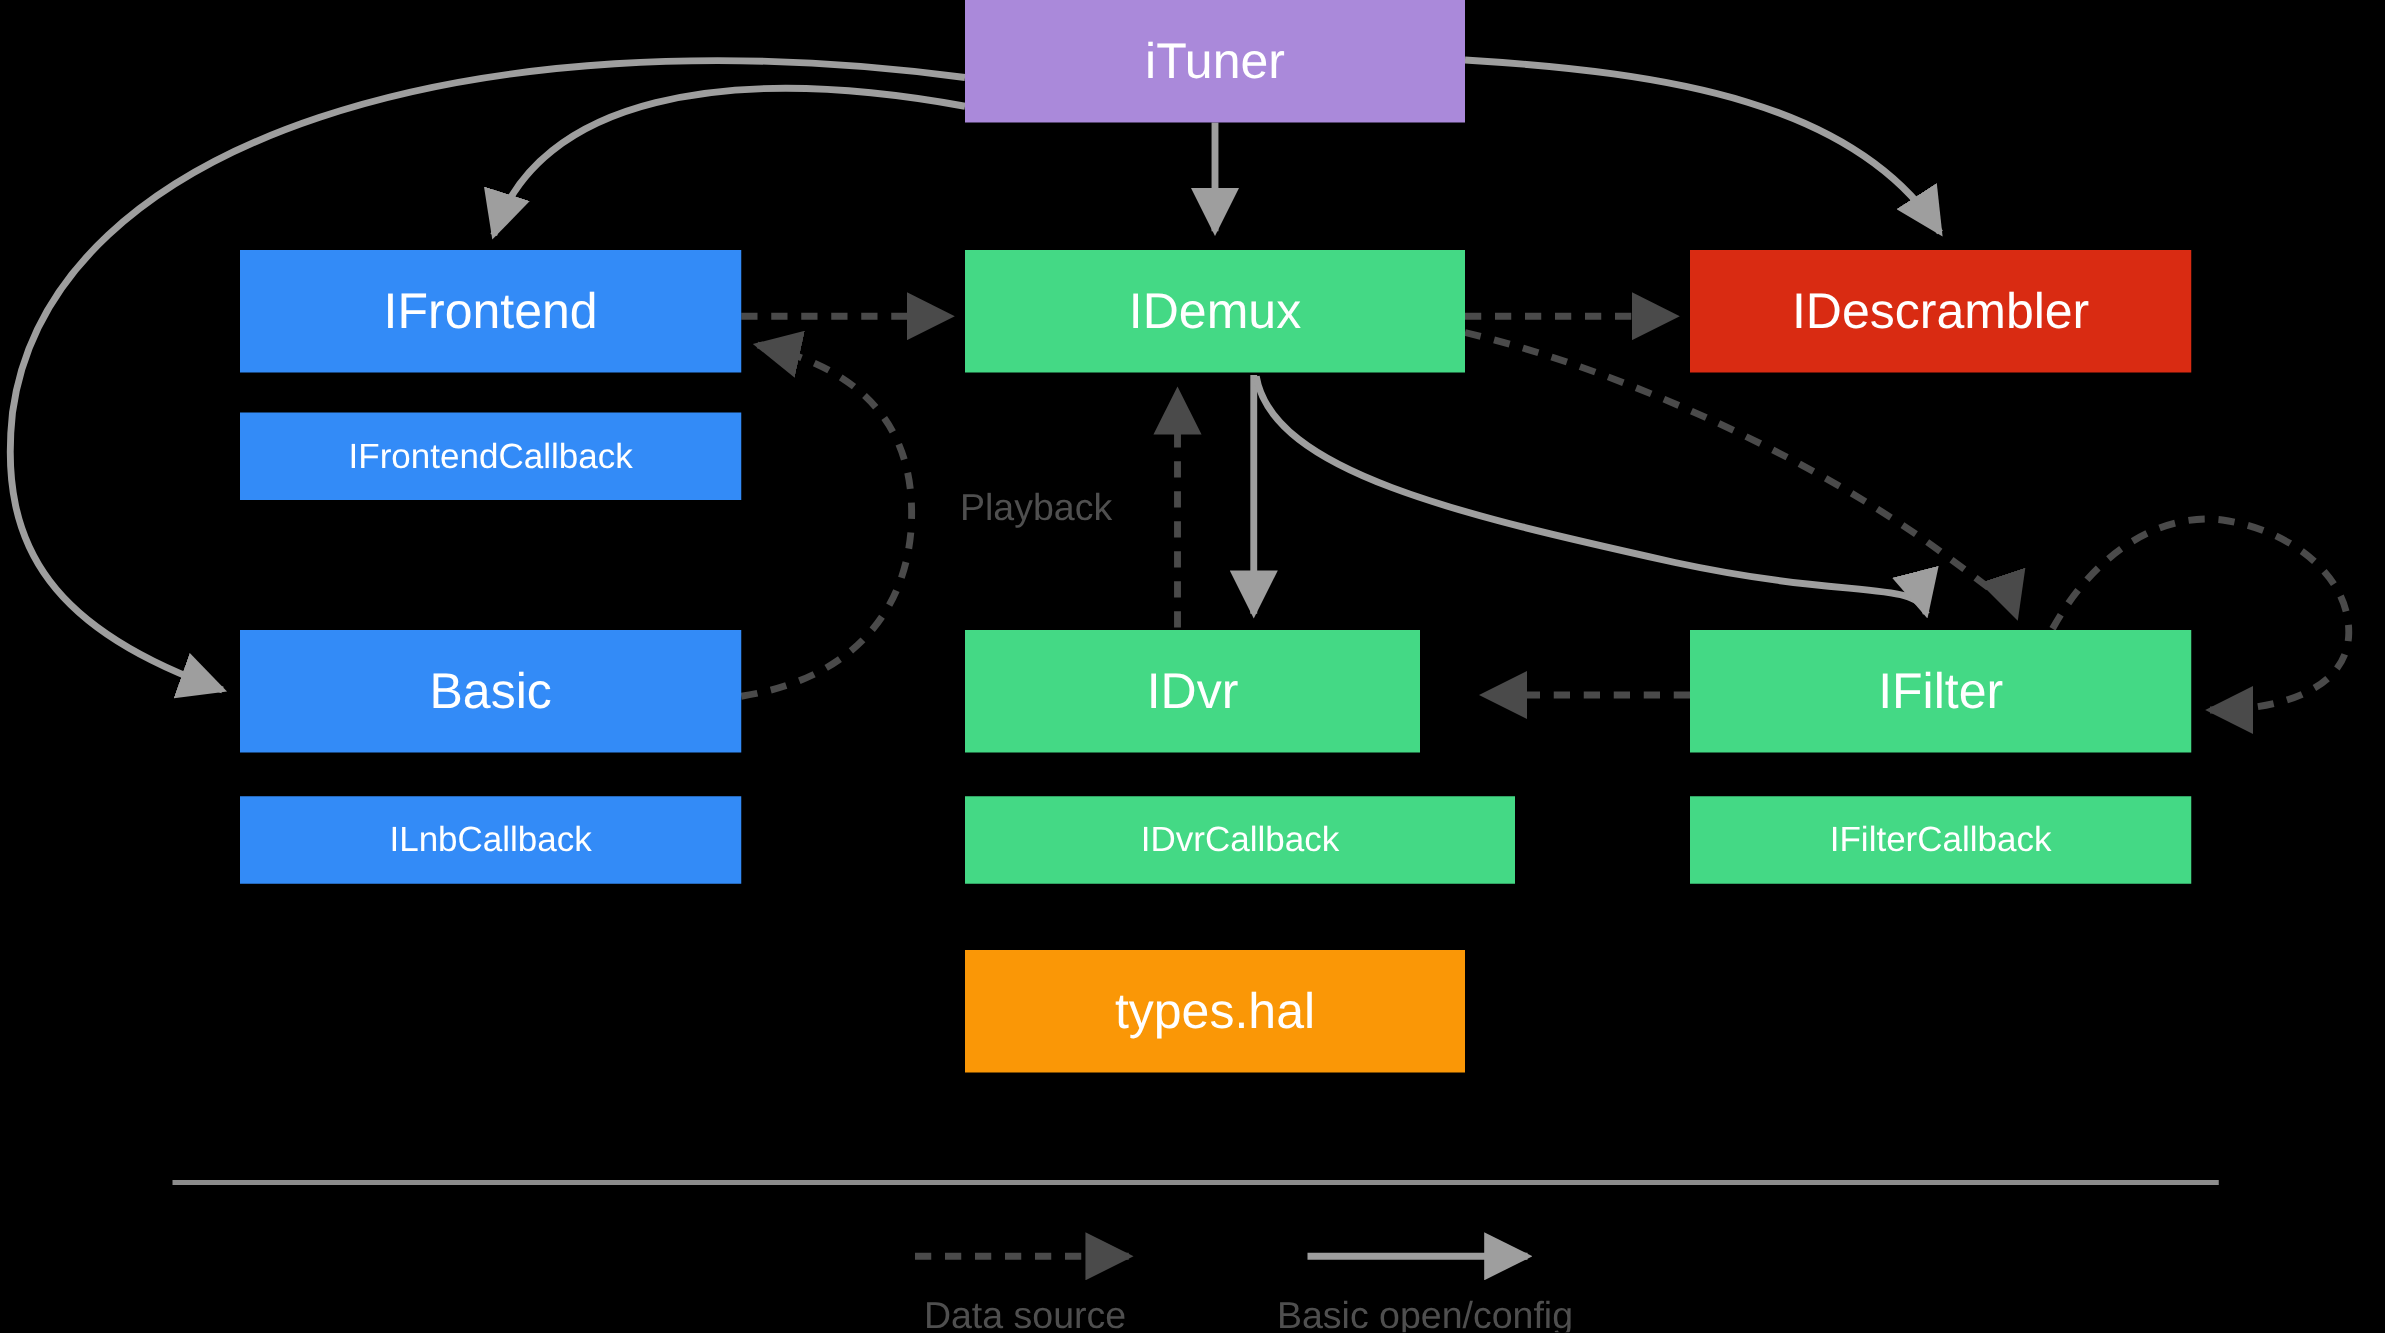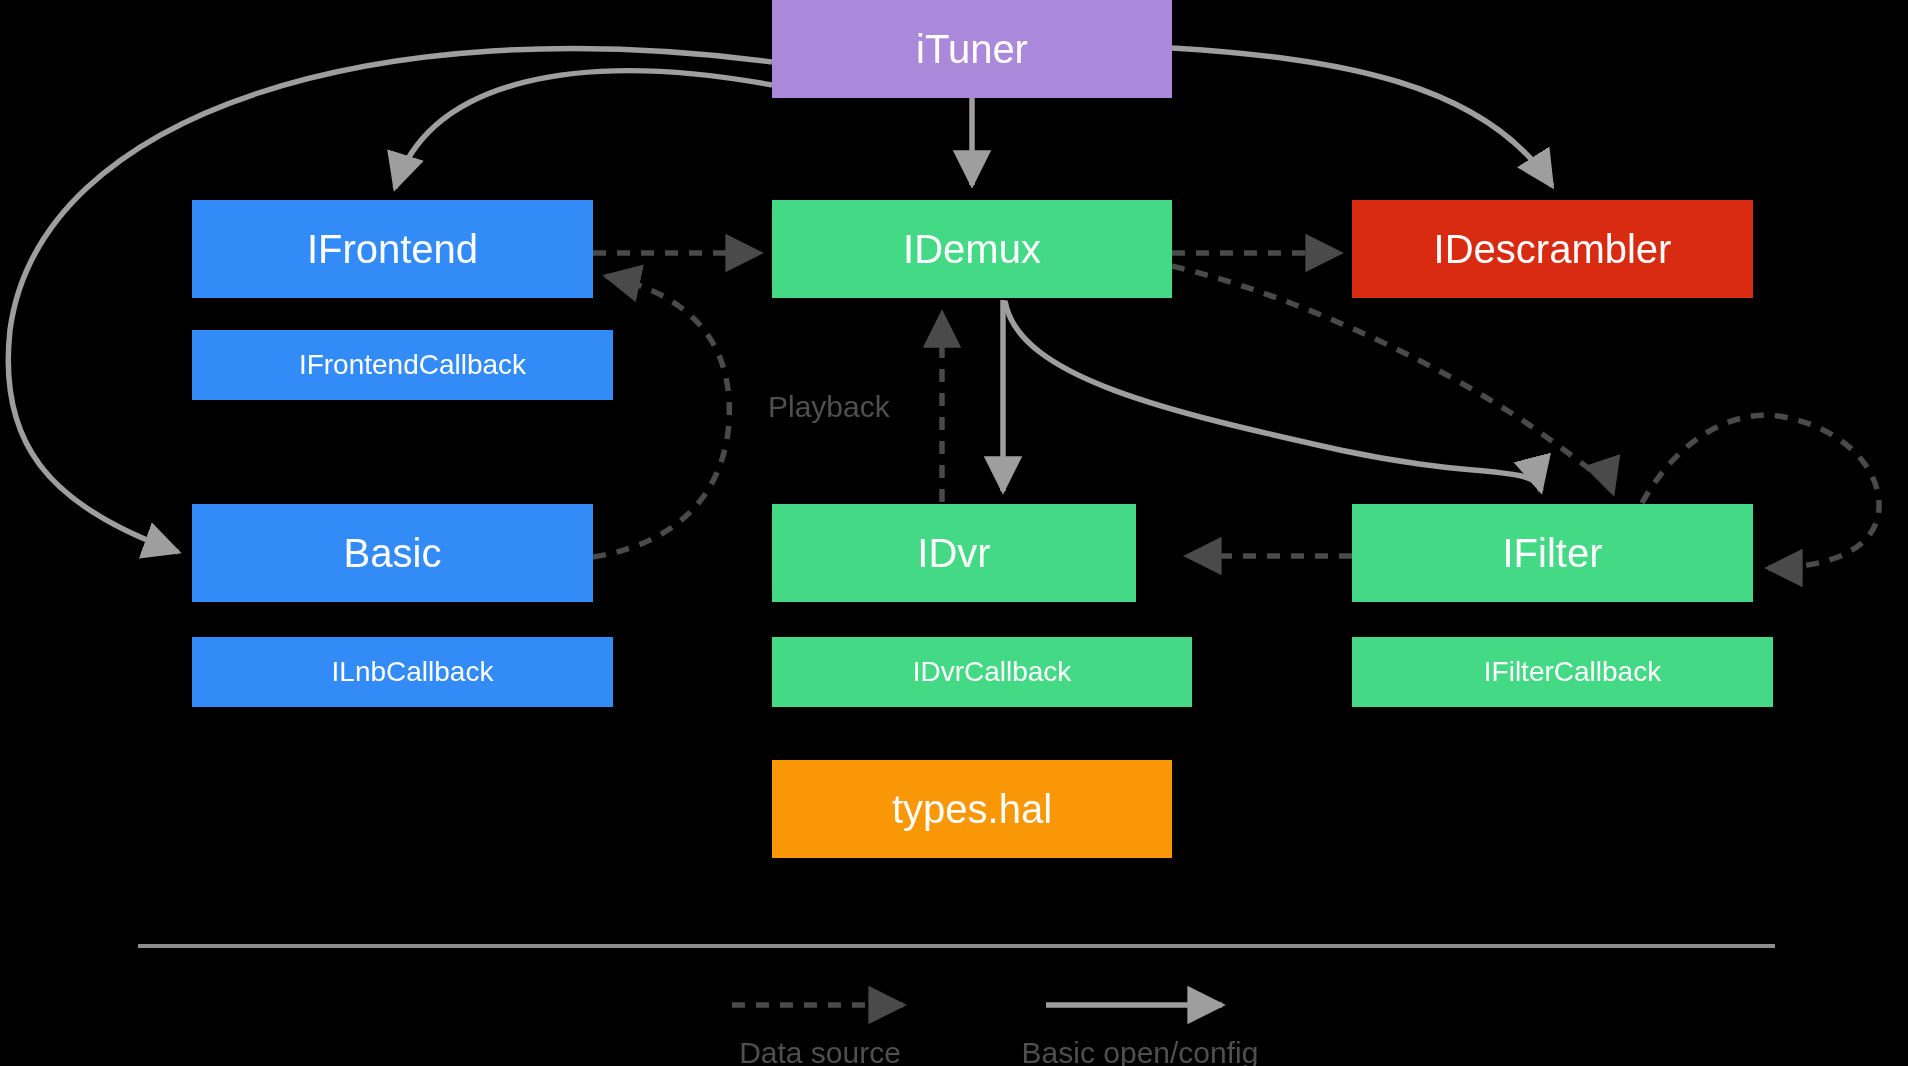--- a/index.html
+++ b/index.html
@@ -5,21 +5,21 @@
   html,body{margin:0;padding:0;background:#000;}
   .canvas{
     position:relative;width:1908px;height:1066px;background:var(--bg);
     font-family:"Liberation Sans", sans-serif;overflow:hidden;
   }
   .box{
     position:absolute;display:flex;align-items:center;justify-content:center;
     color:var(--box-text);text-align:center;
   }
   .box-main{height:98px;font-size:40px;}
-  .box-sub{height:70px;font-size:28px;padding-left:20px;}
+  .box-sub{height:70px;font-size:28px;}
   .fill-purple{background:var(--purple);}
   .fill-blue{background:var(--blue);}
   .fill-green{background:var(--green);}
   .fill-red{background:var(--red);}
   .fill-orange{background:var(--orange);}
 
   .arrow-layer{position:absolute;left:0;top:0;width:1908px;height:1066px;}
   .edge-solid{stroke:var(--arrow-solid);stroke-width:5.5;fill:none;}
   .edge-dashed{stroke:var(--arrow-dashed);stroke-width:5.5;fill:none;stroke-dasharray:13 11;}
 
@@ -32,21 +32,21 @@
   
   .p-ituner{left:772px;top:0;width:400px;}
   .p-ifrontend{left:192px;top:200px;width:401px;}
   .p-idemux{left:772px;top:200px;width:400px;}
   .p-idescrambler{left:1352px;top:200px;width:401px;}
   .p-ifrontendcb{left:192px;top:330px;width:401px;}
   .p-ilnb{left:192px;top:504px;width:401px;}
   .p-idvr{left:772px;top:504px;width:364px;}
   .p-ifilter{left:1352px;top:504px;width:401px;}
   .p-ilnbcb{left:192px;top:637px;width:401px;}
-  .p-idvrcb{left:772px;top:637px;width:400px;}
+  .p-idvrcb{left:772px;top:637px;width:440px;}
   .p-ifiltercb{left:1352px;top:637px;width:401px;}
   .p-typeshal{left:772px;top:760px;width:400px;}
   .p-playback{left:768px;top:390px;}
 </style>
 </head>
 <body>
 
 <div class="canvas">
 
   <svg class="arrow-layer" viewBox="0 0 1908 1066" xmlns="http://www.w3.org/2000/svg">

